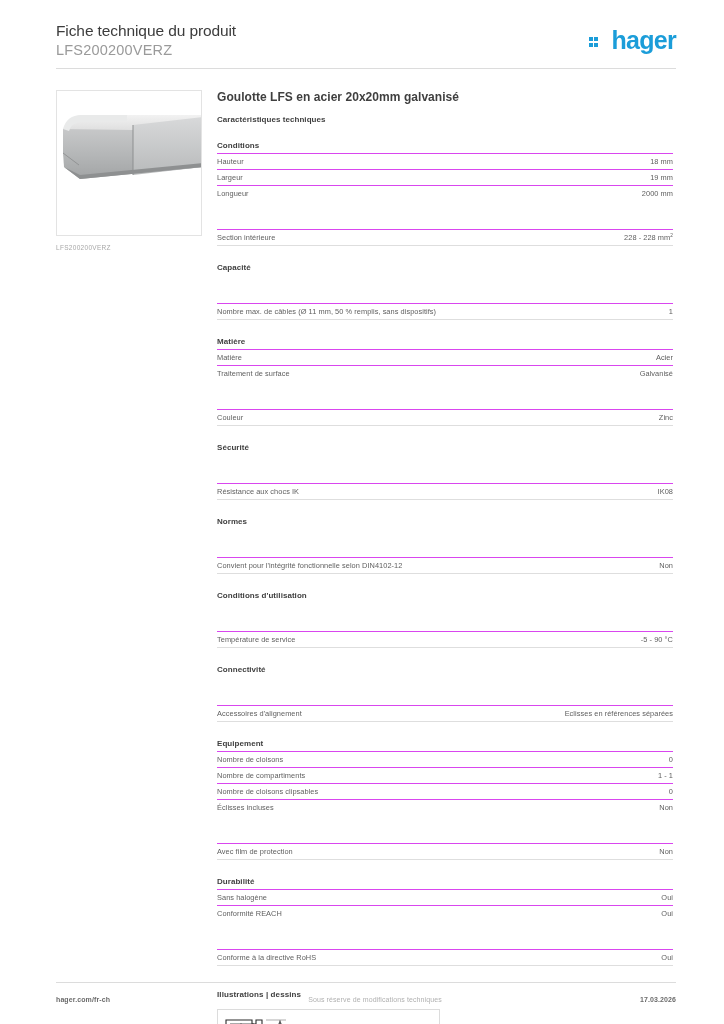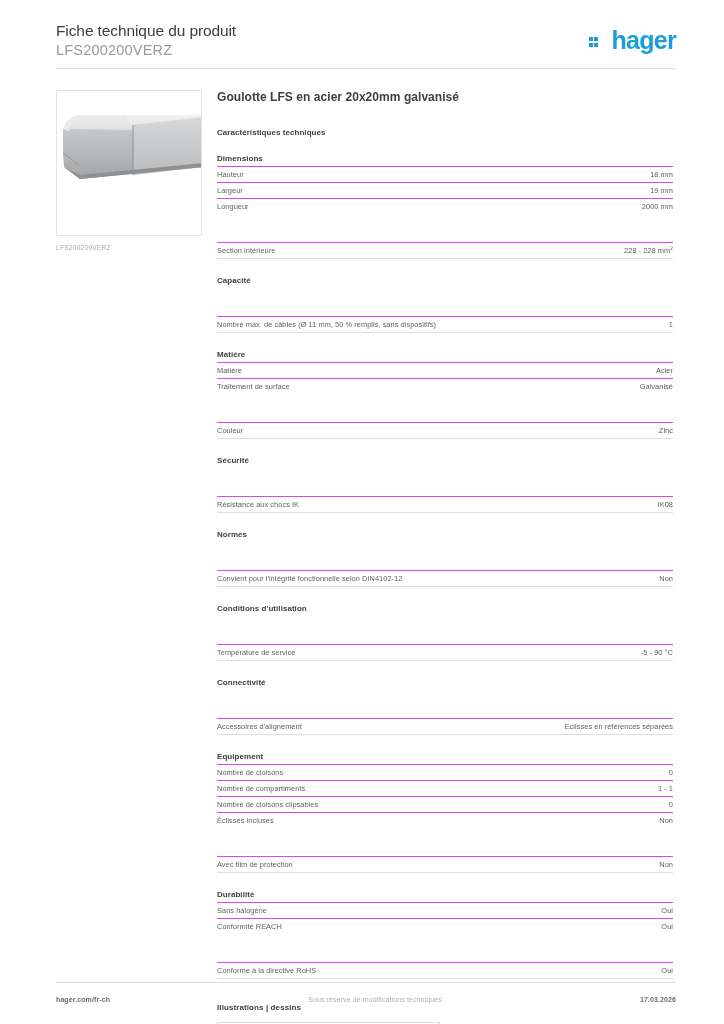--- a/index.html
+++ b/index.html
@@ -74,21 +74,21 @@
   .spec-col {
     position: absolute; left: 217px; top: 92px;
     width: 456px;
   }
   .product-name {
     font-size: 12px; font-weight: bold; color: #3f3f3f;
     letter-spacing: 0.05px; line-height: 11px;
   }
   .section-intro {
     font-size: 8px; font-weight: bold; color: #3f3f3f;
-    margin-top: 25px; letter-spacing: 0.05px;
+    margin-top: 12px; letter-spacing: 0.05px;
   }
   .group { margin-top: 17px; }
   .group:first-of-type { margin-top: 17px; }
   .group-title {
     font-size: 8px; font-weight: bold; color: #3f3f3f;
     padding-bottom: 3px; letter-spacing: 0.05px;
   }
   .row {
     display: flex; align-items: center;
     justify-content: space-between;
@@ -205,21 +205,21 @@
     </div>
     <div class="product-caption">LFS200200VERZ</div>
   </div>
 
   <div class="spec-col">
     <div class="product-name">Goulotte LFS en acier 20x20mm galvanisé</div>
     <div class="section-intro">Caractéristiques techniques</div>
 
     <div id="groups">
         <div class="group">
-          <div class="group-title">Dimensions</div>
+          <div class="group-title">Conditions</div>
           <div class="row">
             <div class="row-label">Hauteur</div>
             <div class="row-value">18 mm</div>
           </div>
           <div class="row">
             <div class="row-label">Largeur</div>
             <div class="row-value">19 mm</div>
           </div>
           <div class="row">
             <div class="row-label">Longueur</div>

